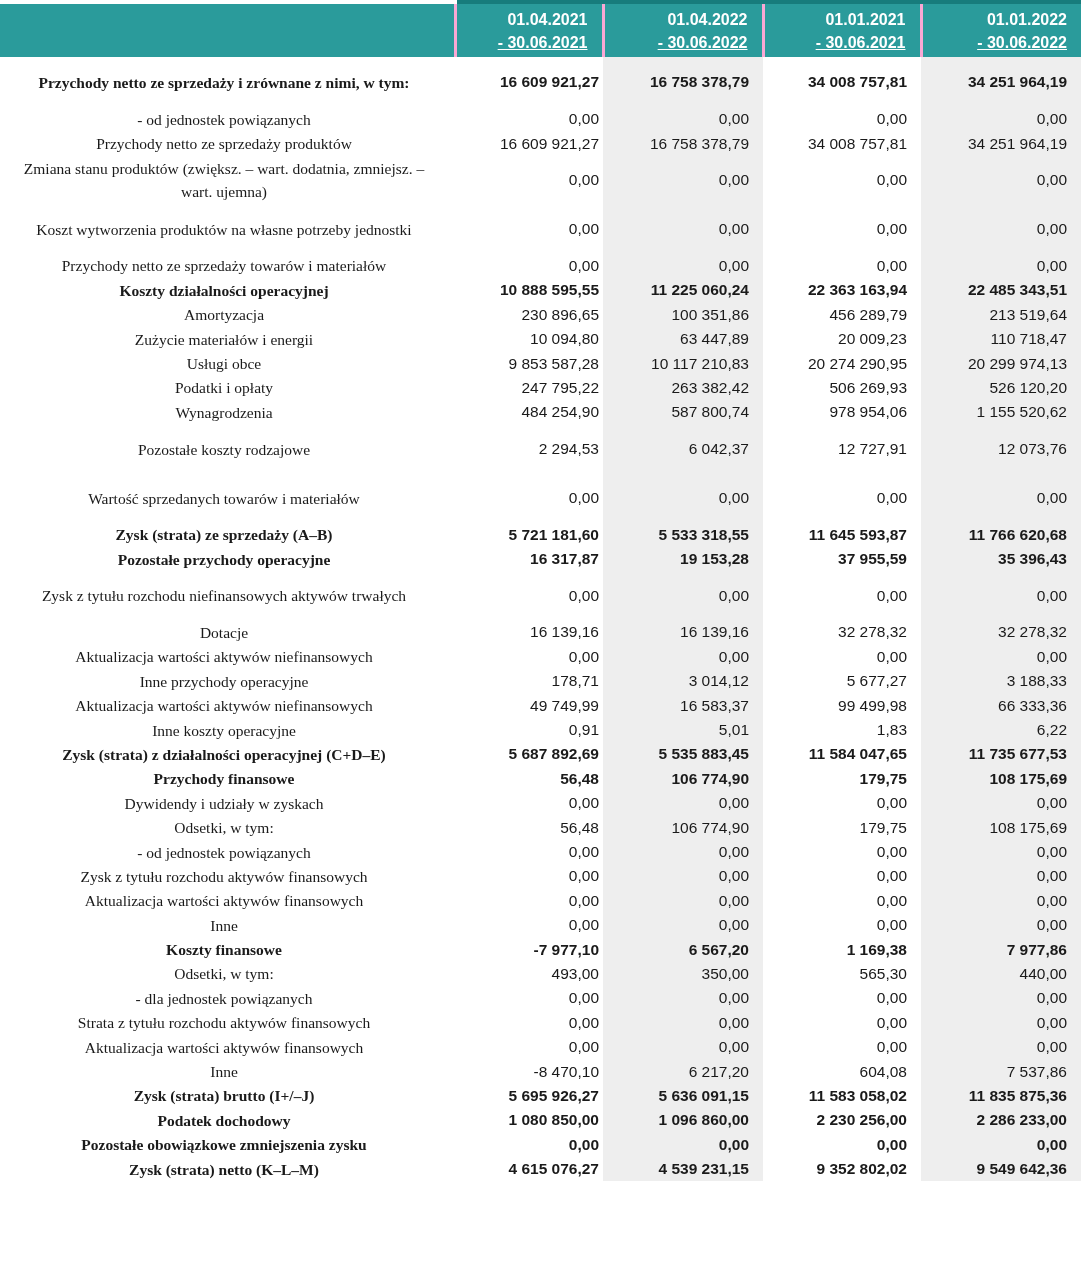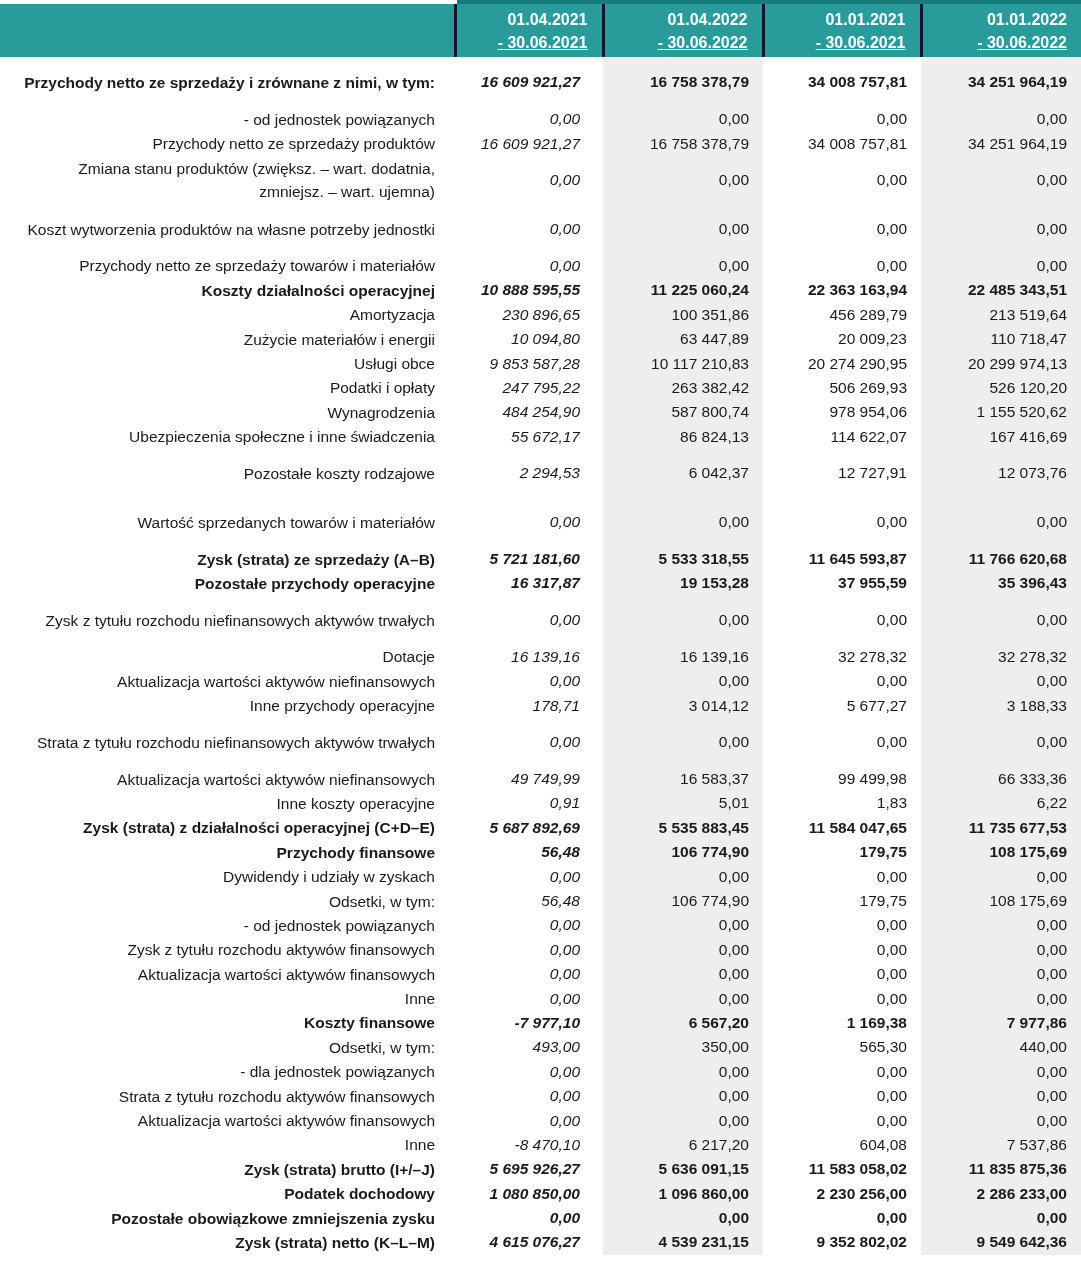--- a/index.html
+++ b/index.html
@@ -21,42 +21,42 @@
   col.c-2{width:160px;}
   col.c-3{width:158px;}
   col.c-4{width:160px;}
 
   thead th{
     background:var(--header-bg);color:var(--header-text);
     height:55px;font-size:16px;font-weight:700;
     text-align:right;vertical-align:middle;
     padding:0 14px 0 0;line-height:23px;
     border-top:4px solid var(--header-top);
-    border-left:3px solid #0f172a;
+    border-left:3px solid #f9a8d4;
   }
   thead th.lbl-h{
     border-top:4px solid #ffffff;
     border-left:none;
     background:var(--header-bg);
   }
   thead .dline2{text-decoration:underline;}
 
   td{
     font-size:15.5px;vertical-align:middle;padding:0;
     color:var(--text);
   }
   td.lbl{
-    text-align:right;padding-left:13px;padding-right:20px;line-height:23px;
+    text-align:center;padding-left:13px;padding-right:20px;line-height:23px;font-family:Liberation Serif, serif;
   }
   td.num{
     text-align:right;white-space:nowrap;
     font-variant-numeric:tabular-nums;
     padding-right:14px;
   }
-  td.num.c1{padding-right:23px;font-style:italic;}
+  td.num.c1{padding-right:4px;}
   td.col-alt{background:var(--alt-col);}
 
   tr.h-n{height:24.4px;}
   tr.h-first{height:50px;}
   tr.h-wrap{height:49px;}
   tr.h-tall{height:49px;}
 
   .bold{font-weight:700;}
   .indent{padding-left:22px;}
   .justify{text-align:justify;}
@@ -172,27 +172,20 @@
           <td class="num c3">506 269,93</td>
           <td class="num c4 col-alt">526 120,20</td>
         </tr>
         <tr class="h-n">
           <td class="lbl">Wynagrodzenia</td>
           <td class="num c1">484 254,90</td>
           <td class="num c2 col-alt">587 800,74</td>
           <td class="num c3">978 954,06</td>
           <td class="num c4 col-alt">1 155 520,62</td>
         </tr>
-        <tr class="h-n">
-          <td class="lbl">Ubezpieczenia społeczne i inne świadczenia</td>
-          <td class="num c1">55 672,17</td>
-          <td class="num c2 col-alt">86 824,13</td>
-          <td class="num c3">114 622,07</td>
-          <td class="num c4 col-alt">167 416,69</td>
-        </tr>
         <tr class="h-tall">
           <td class="lbl">Pozostałe koszty rodzajowe</td>
           <td class="num c1">2 294,53</td>
           <td class="num c2 col-alt">6 042,37</td>
           <td class="num c3">12 727,91</td>
           <td class="num c4 col-alt">12 073,76</td>
         </tr>
         <tr class="h-tall">
           <td class="lbl">Wartość sprzedanych towarów i materiałów</td>
           <td class="num c1">0,00</td>
@@ -235,27 +228,20 @@
           <td class="num c3">0,00</td>
           <td class="num c4 col-alt">0,00</td>
         </tr>
         <tr class="h-n">
           <td class="lbl">Inne przychody operacyjne</td>
           <td class="num c1">178,71</td>
           <td class="num c2 col-alt">3 014,12</td>
           <td class="num c3">5 677,27</td>
           <td class="num c4 col-alt">3 188,33</td>
         </tr>
-        <tr class="h-wrap">
-          <td class="lbl justify">Strata z tytułu rozchodu niefinansowych aktywów trwałych</td>
-          <td class="num c1">0,00</td>
-          <td class="num c2 col-alt">0,00</td>
-          <td class="num c3">0,00</td>
-          <td class="num c4 col-alt">0,00</td>
-        </tr>
         <tr class="h-n">
           <td class="lbl">Aktualizacja wartości aktywów niefinansowych</td>
           <td class="num c1">49 749,99</td>
           <td class="num c2 col-alt">16 583,37</td>
           <td class="num c3">99 499,98</td>
           <td class="num c4 col-alt">66 333,36</td>
         </tr>
         <tr class="h-n">
           <td class="lbl">Inne koszty operacyjne</td>
           <td class="num c1">0,91</td>

